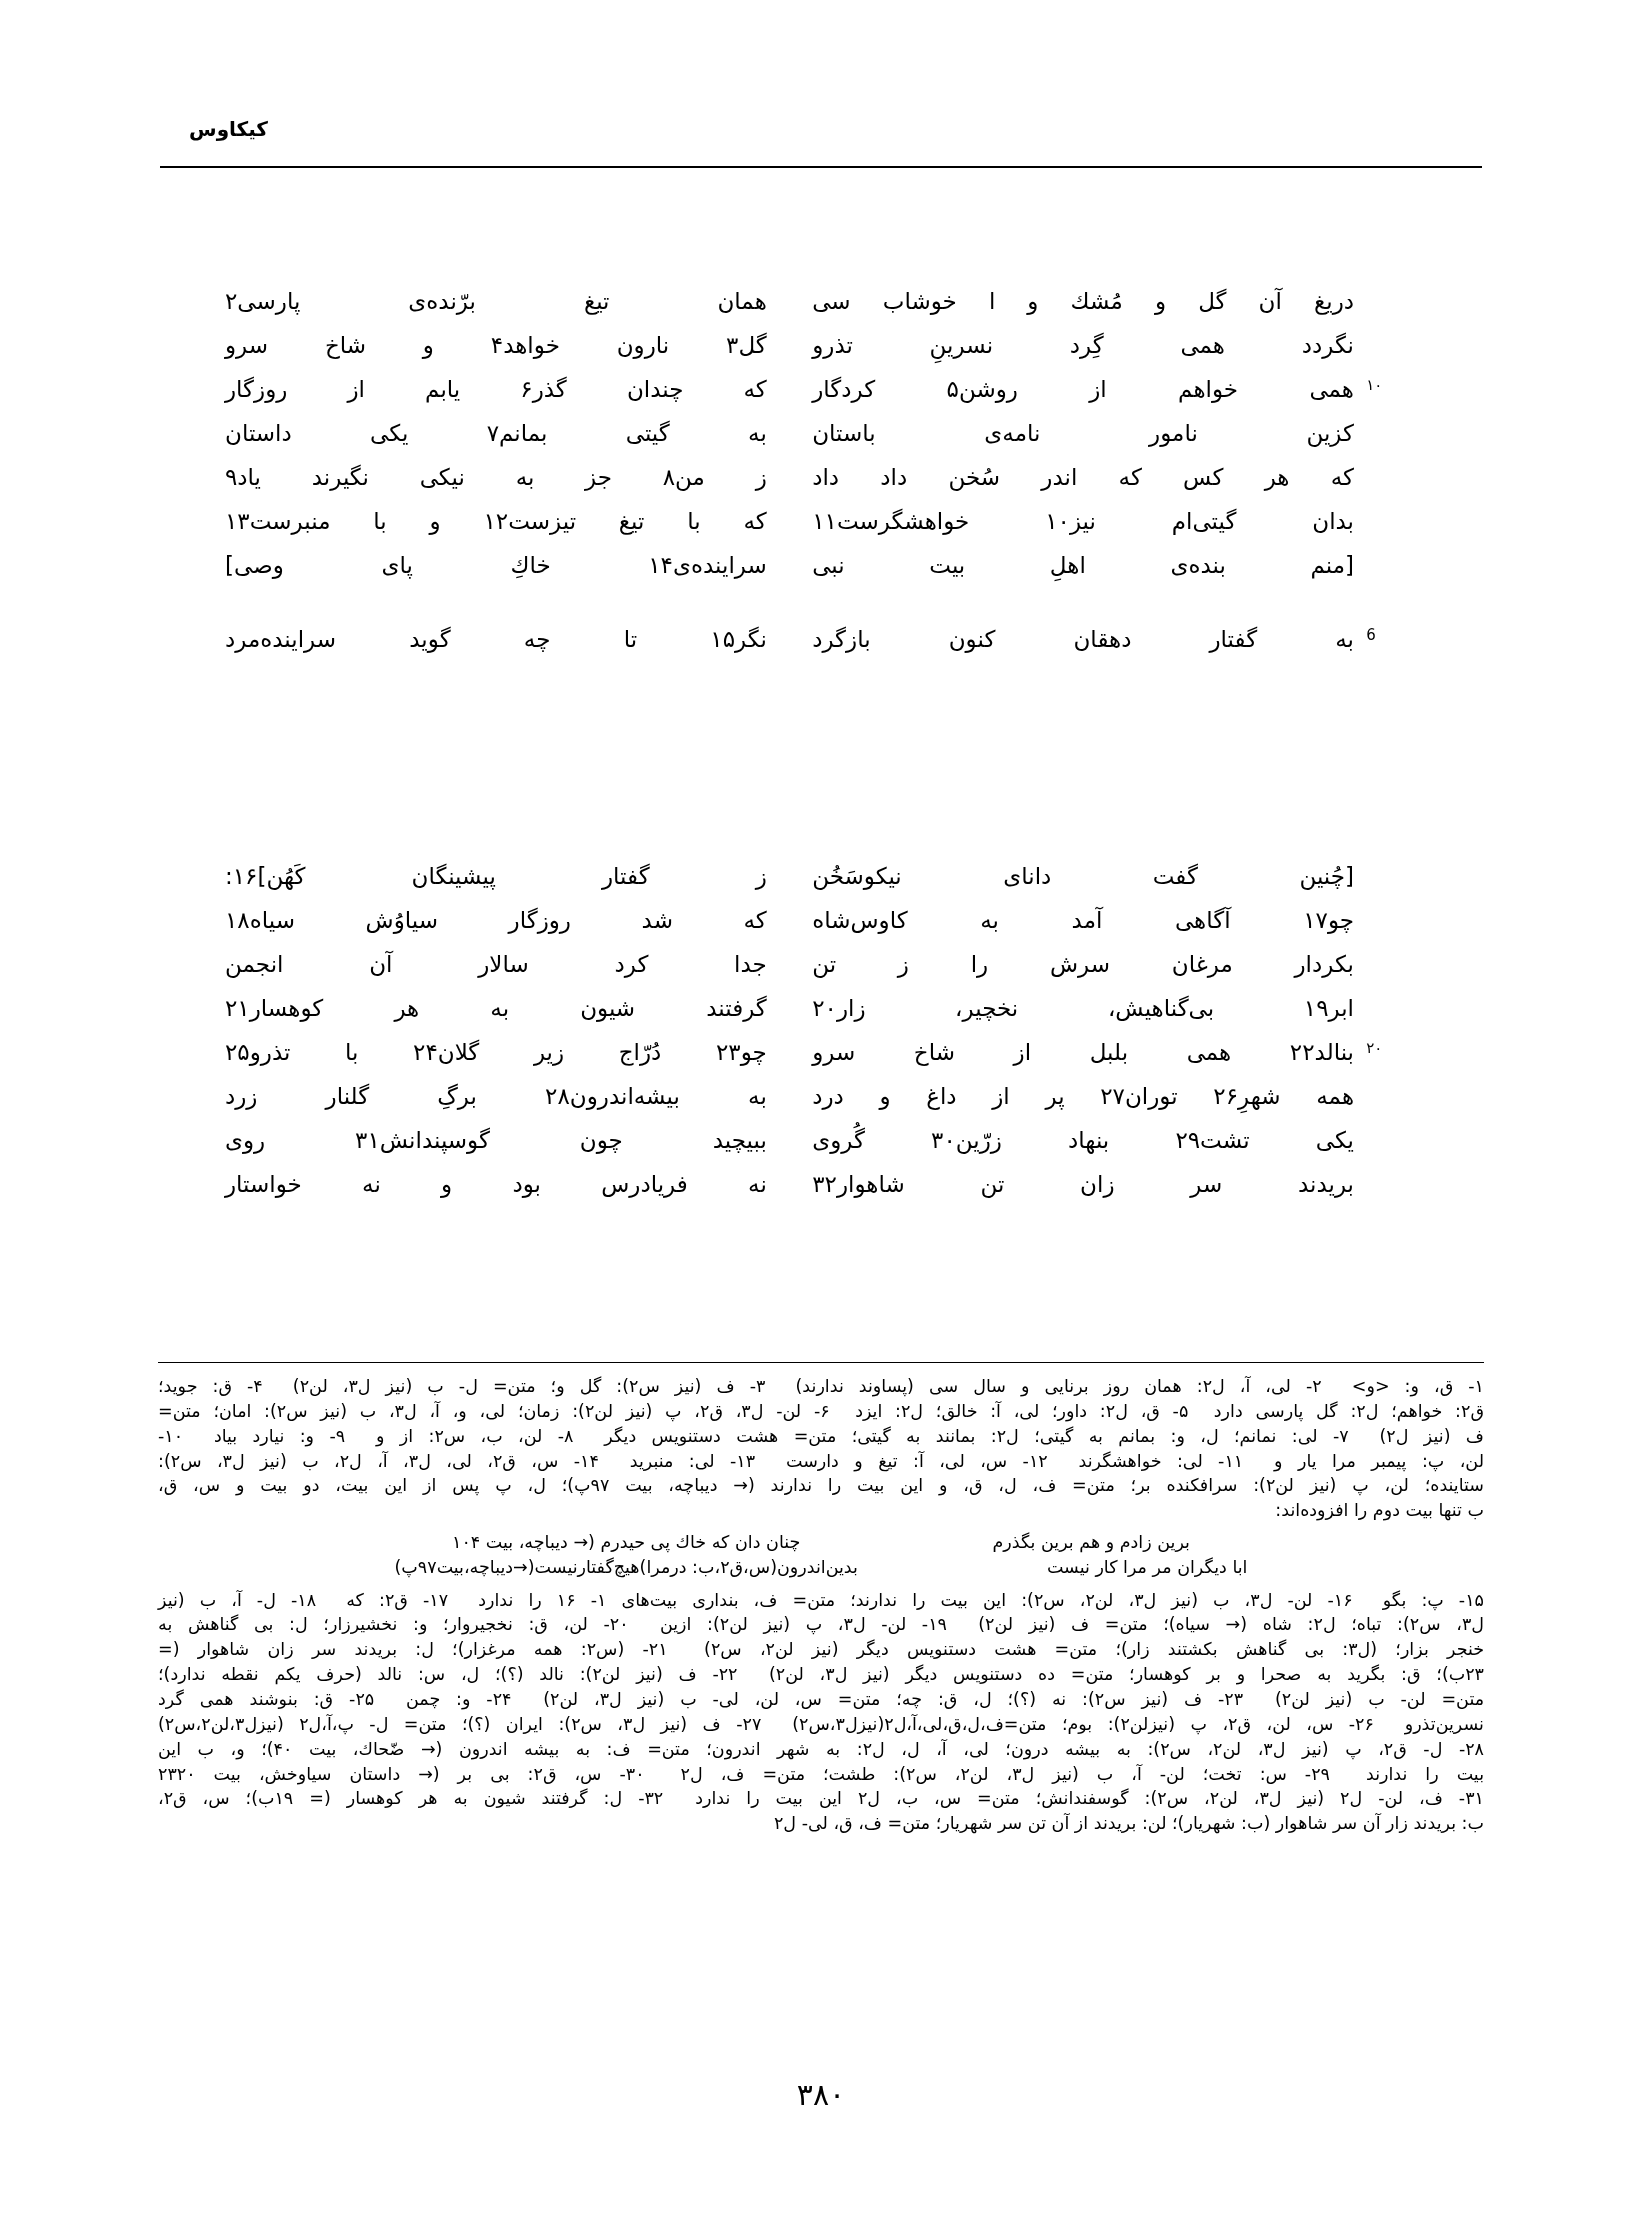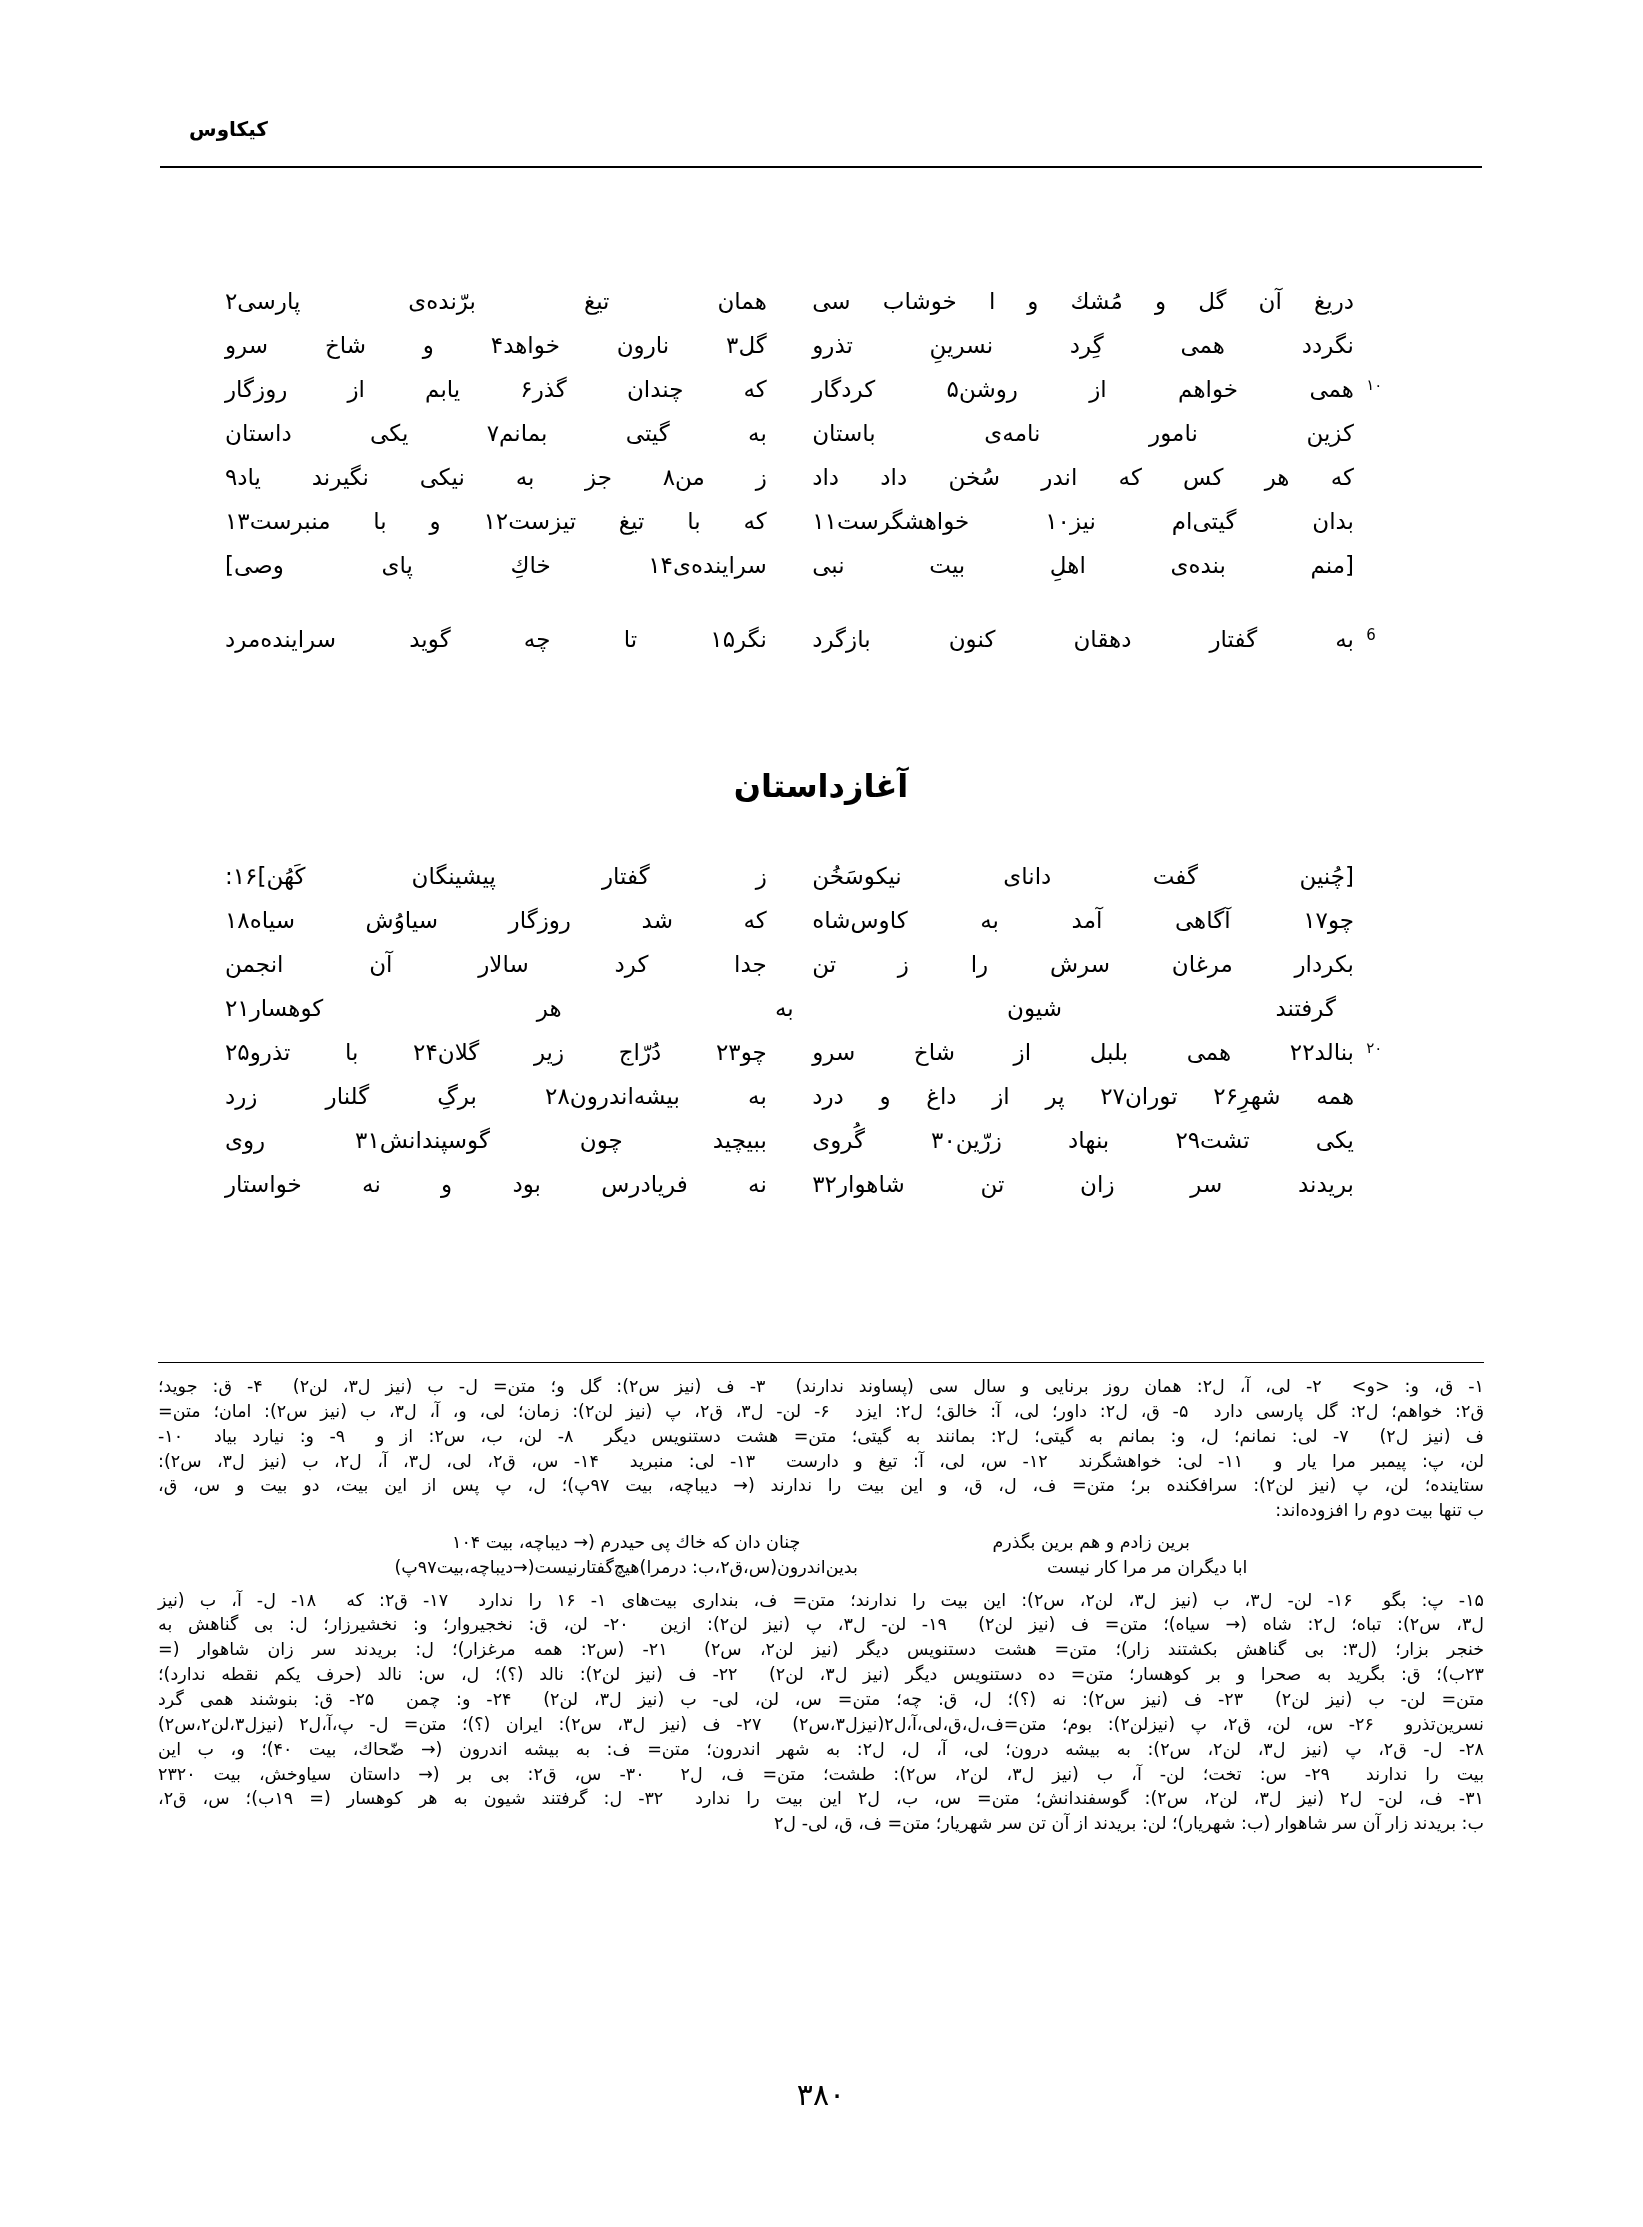--- a/index.html
+++ b/index.html
@@ -194,40 +194,40 @@
       <div class="hemistich first"><span class="sp">[منم بنده‌ی اهلِ بیت نبی</span></div>
       <div class="hemistich second"><span class="sp">سراینده‌ی۱۴ خاكِ پای وصی]</span></div>
     </div>
     <div class="verse-row gap-before">
       <div class="line-num">6</div>
       <div class="hemistich first"><span class="sp">به گفتار دهقان کنون بازگرد</span></div>
       <div class="hemistich second"><span class="sp">نگر۱۵ تا چه گوید سراینده‌مرد</span></div>
     </div>
   </div>
 
-  <div class="section-heading">آغازداستان</div>
 
   <div class="verse-block block-2">
     <div class="verse-row">
       <div class="line-num"></div>
       <div class="hemistich first"><span class="sp">[چُنین گفت دانای نیکو‌سَخُن</span></div>
       <div class="hemistich second"><span class="sp">ز گفتار پیشینگان کَهُن]۱۶:</span></div>
     </div>
     <div class="verse-row">
       <div class="line-num"></div>
       <div class="hemistich first"><span class="sp">چو۱۷ آگاهی آمد به کاوس‌شاه</span></div>
       <div class="hemistich second"><span class="sp">که شد روزگار سیاوُش سیاه۱۸</span></div>
     </div>
     <div class="verse-row">
       <div class="line-num"></div>
       <div class="hemistich first"><span class="sp">بکردار مرغان سرش را ز تن</span></div>
       <div class="hemistich second"><span class="sp">جدا کرد سالار آن انجمن</span></div>
     </div>
     <div class="verse-row">
       <div class="line-num"></div>
+      <div class="hemistich first"><span class="sp">ابر۱۹ بی‌گناهیش، نخچیر، زار۲۰</span></div>
       <div class="hemistich second"><span class="sp">گرفتند شیون به هر کوهسار۲۱</span></div>
     </div>
     <div class="verse-row">
       <div class="line-num">۲۰</div>
       <div class="hemistich first"><span class="sp">بنالد۲۲ همی بلبل از شاخ سرو</span></div>
       <div class="hemistich second"><span class="sp">چو۲۳ دُرّاج زیر گلان۲۴ با تذرو۲۵</span></div>
     </div>
     <div class="verse-row">
       <div class="line-num"></div>
       <div class="hemistich first"><span class="sp">همه شهرِ۲۶ توران۲۷ پر از داغ و درد</span></div>

